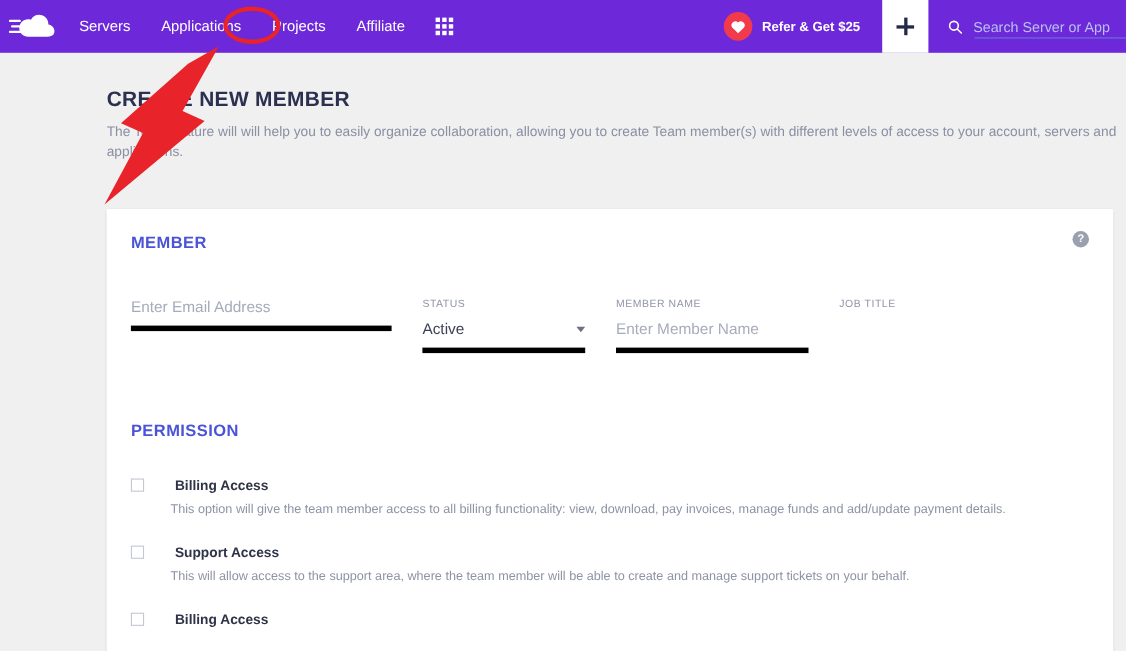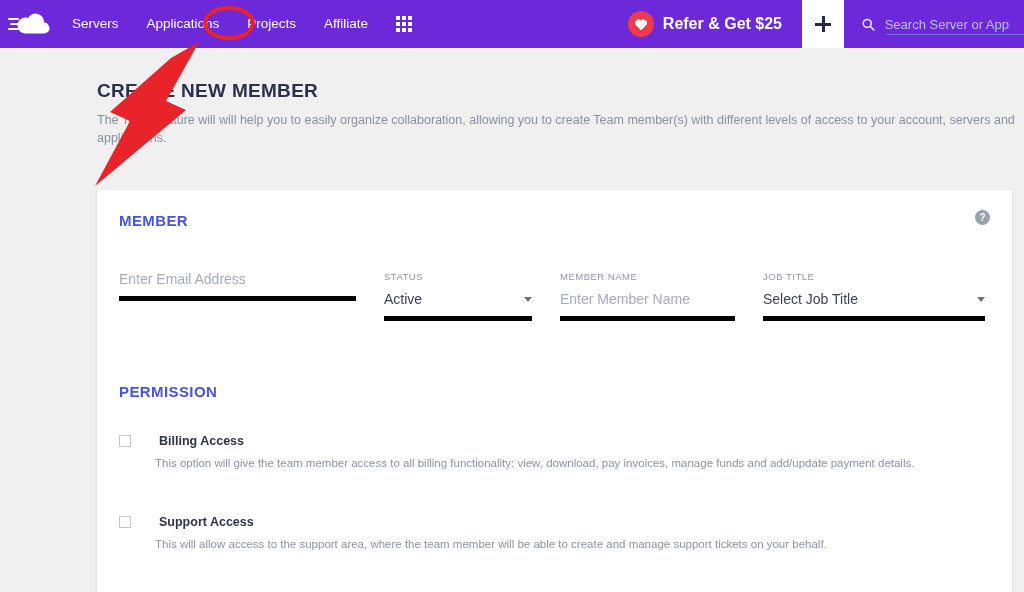--- a/index.html
+++ b/index.html
@@ -70,21 +70,21 @@
 
   .refer {
     display: flex;
     align-items: center;
     gap: 9px;
     padding: 0 20px 0 14px;
     cursor: pointer;
   }
   .refer-label {
     color: #ffffff;
-    font-size: 16px;
+    font-size: 12px;
     font-weight: bold;
     white-space: nowrap;
     text-align: center;
   }
   .heart-badge {
     width: 26px; height: 26px;
     border-radius: 50%;
     background: #f23a4d;
     display: flex; align-items: center; justify-content: center;
     flex: none;
@@ -251,21 +251,21 @@
     font-size: 12.5px;
     font-weight: bold;
     color: #2f3347;
   }
   .perm-desc {
     margin: 7px 0 0 36px;
     font-size: 11.5px;
     color: #8e93a5;
     line-height: 1.4;
   }
-  .perm-item.spaced { margin-top: 44px; }
+  .perm-item.spaced { margin-top: 24px; }
 
   
   .annot-ellipse {
     position: absolute;
     left: 203px; top: 6px;
     width: 52px; height: 34px;
     border: 4px solid #e8232a;
     border-radius: 50%;
     pointer-events: none;
     z-index: 30;
@@ -371,24 +371,20 @@
 
       <div class="field field-name">
         <div class="field-label">MEMBER NAME</div>
         <div class="field-control">
           <input class="field-input" type="text" placeholder="Enter Member Name" style="">
         </div>
       </div>
 
       <div class="field field-job">
         <div class="field-label">JOB TITLE</div>
-        <div class="field-control">
-          <span class="field-value">Select Job Title</span>
-          <span class="caret"></span>
-        </div>
       </div>
 
     </div>
 
     <div class="permission-wrap">
       <div class="section-title">PERMISSION</div>
 
       <div class="perm-list">
 
         <div class="perm-item">

